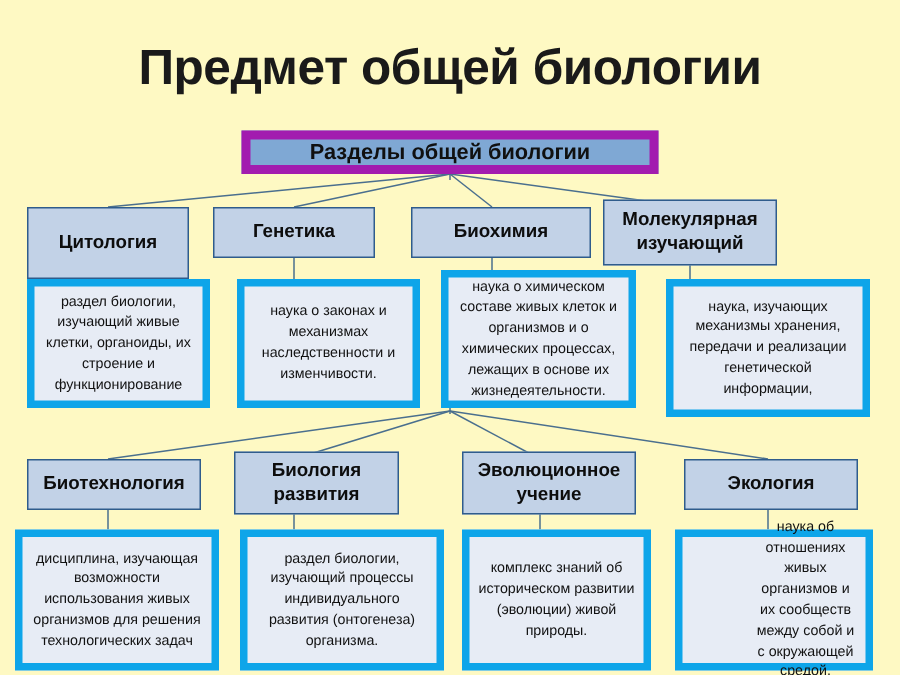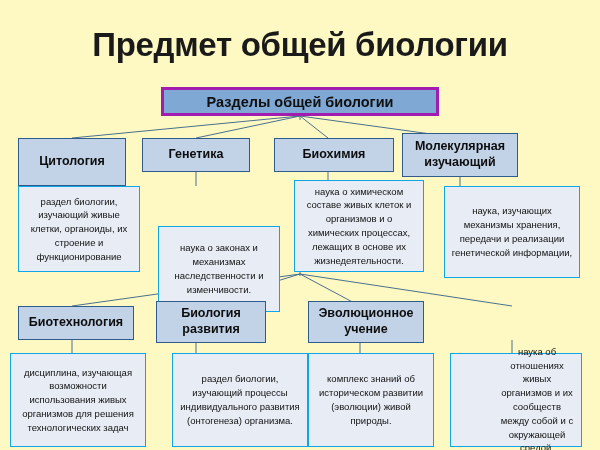--- a/index.html
+++ b/index.html
@@ -43,21 +43,21 @@
     white-space: nowrap;
   }
   .root-box {
     position: absolute;
     left: 161px;
     top: 87px;
     width: 278px;
     height: 29px;
     box-sizing: border-box;
     background: #7fa8d4;
-    border: 3px solid #a21caf;
+    border: 6px solid #a21caf;
     display: flex;
     align-items: center;
     justify-content: center;
     font-size: 14.5px;
     font-weight: bold;
     color: #101010;
     z-index: 3;
   }
   .cat-box {
     position: absolute;
@@ -72,21 +72,21 @@
     font-weight: bold;
     color: #0d0d0d;
     line-height: 1.25;
     padding: 2px 4px;
     z-index: 3;
   }
   .desc-box {
     position: absolute;
     box-sizing: border-box;
     background: #e7ecf5;
-    border: 1px solid #0ea5e9;
+    border: 5px solid #0ea5e9;
     display: flex;
     align-items: center;
     justify-content: center;
     text-align: center;
     font-size: 9.5px;
     color: #111111;
     line-height: 1.45;
     padding: 4px 5px;
     z-index: 3;
   }
@@ -125,26 +125,27 @@
   <div class="page-title">Предмет общей биологии</div>
 
   <div class="root-box">Разделы общей биологии</div>
 
   <div class="cat-box" style="left:18px; top:138px; width:108px; height:48px;">Цитология</div>
   <div class="cat-box" style="left:142px; top:138px; width:108px; height:34px;">Генетика</div>
   <div class="cat-box" style="left:274px; top:138px; width:120px; height:34px;text-align:right;">Биохимия</div>
   <div class="cat-box" style="left:402px; top:133px; width:116px; height:44px;">Молекулярная изучающий</div>
 
   <div class="desc-box" style="left:18px; top:186px; width:122px; height:86px;">раздел биологии, изучающий живые клетки, органоиды, их строение и функционирование</div>
-  <div class="desc-box" style="left:158px; top:186px; width:122px; height:86px;margin-top:40px;">наука о законах и механизмах наследственности и изменчивости.</div>
+  <div class="desc-box" style="left:158px; top:186px; width:122px; height:86px;">наука о законах и механизмах наследственности и изменчивости.</div>
   <div class="desc-box" style="left:294px; top:180px; width:130px; height:92px;">наука о химическом составе живых клеток и организмов и о химических процессах, лежащих в основе их жизнедеятельности.</div>
   <div class="desc-box" style="left:444px; top:186px; width:136px; height:92px;">наука, изучающих механизмы хранения, передачи и реализации генетической информации,</div>
 
   <div class="cat-box" style="left:18px; top:306px; width:116px; height:34px;">Биотехнология</div>
   <div class="cat-box" style="left:156px; top:301px; width:110px; height:42px;">Биология развития</div>
   <div class="cat-box" style="left:308px; top:301px; width:116px; height:42px;">Эволюционное учение</div>
+  <div class="cat-box" style="left:456px; top:306px; width:116px; height:34px;">Экология</div>
 
   <div class="desc-box" style="left:10px; top:353px; width:136px; height:94px;">дисциплина, изучающая возможности использования живых организмов для решения технологических задач</div>
-  <div class="desc-box" style="left:172px; top:353px; width:136px; height:94px;">раздел биологии, изучающий процессы индивидуального развития (онтогенеза) организма.</div>
+  <div class="desc-box" style="left:160px; top:353px; width:136px; height:94px;">раздел биологии, изучающий процессы индивидуального развития (онтогенеза) организма.</div>
   <div class="desc-box" style="left:308px; top:353px; width:126px; height:94px;">комплекс знаний об историческом развитии (эволюции) живой природы.</div>
   <div class="desc-box" style="left:450px; top:353px; width:132px; height:94px;padding-left:47px;">наука об отношениях живых организмов и их сообществ между собой и с окружающей средой.</div>
 
 </div>
 
 </body></html>

